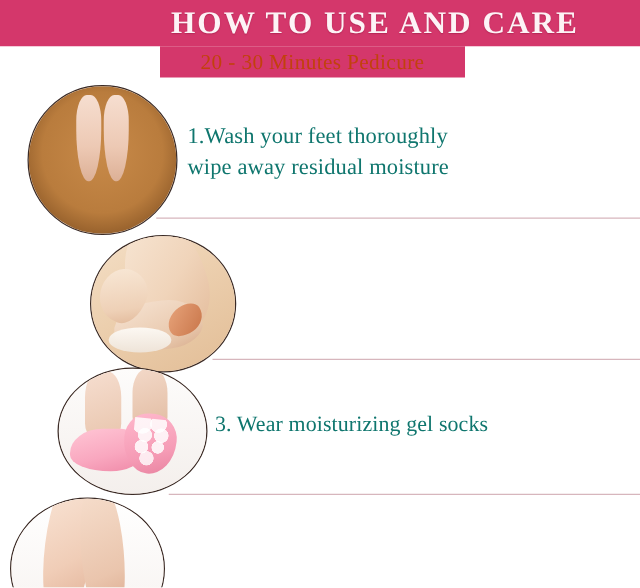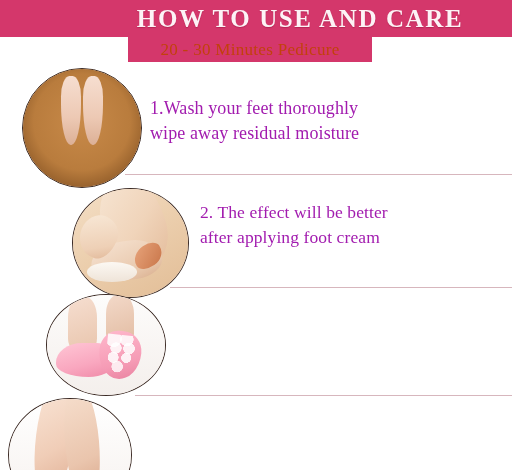--- a/index.html
+++ b/index.html
@@ -122,21 +122,21 @@
   .c4-bg{position:absolute;inset:0;background:linear-gradient(180deg,#ffffff 0%,#f6f1ee 100%);}
   .c4-leg-a{position:absolute;left:22%;top:-18%;width:30%;height:104%;
     background:linear-gradient(145deg,#fae7d9 0%,#f0cdb7 60%,#dfae93 100%);
     border-radius:44% 40% 35% 40%/50% 50% 50% 50%;transform:rotate(7deg);}
   .c4-leg-b{position:absolute;left:46%;top:-12%;width:28%;height:100%;
     background:linear-gradient(160deg,#f7e0cf 0%,#eac5ad 65%,#d7a386 100%);
     border-radius:42% 42% 38% 38%/50% 50% 50% 50%;transform:rotate(-5deg);}
 
   
   .step-text{
-    position:absolute;color:#a21caf;
+    position:absolute;color:#0f766e;
     font-size:17.5px;line-height:25px;white-space:pre-line;
     letter-spacing:.1px;
   }
   .step-text.s1{left:150px;top:96px;width:300px;font-size:18px;}
   .step-text.s2{left:200px;top:200px;width:300px;}
   .step-text.s3{left:172px;top:327px;width:320px;}
   .step-text.s4{left:143px;top:404px;width:330px;}
 </style>
 </head>
 <body>
@@ -164,35 +164,34 @@
   <div class="photo" style="left:72px;top:188px;width:115px;height:108px;">
     <div class="photo-inner">
       <div class="c2-bg"></div>
       <div class="c2-leg"></div>
       <div class="c2-foot"></div>
       <div class="c2-white"></div>
       <div class="c2-hand"></div>
       <div class="c2-cream"></div>
     </div>
   </div>
-  <div class="step-text s2">2. The effect will  be better
- after  applying foot cream</div>
 
   <div class="divider" style="left:170px;top:287px;width:342px;"></div>
 
   <div class="photo" style="left:46px;top:294px;width:118px;height:100px;">
     <div class="photo-inner">
       <div class="c3-bg"></div>
       <div class="c3-leg-a"></div>
       <div class="c3-leg-b"></div>
       <div class="c3-sock-a"></div>
       <div class="c3-sock-b"></div>
       <div class="c3-dots"></div>
     </div>
   </div>
+  <div class="step-text s3">3. Wear moisturizing gel socks</div>
 
   <div class="divider" style="left:135px;top:395px;width:377px;"></div>
 
   <div class="photo" style="left:8px;top:398px;width:122px;height:112px;">
     <div class="photo-inner">
       <div class="c4-bg"></div>
       <div class="c4-leg-a"></div>
       <div class="c4-leg-b"></div>
 
     </div>

